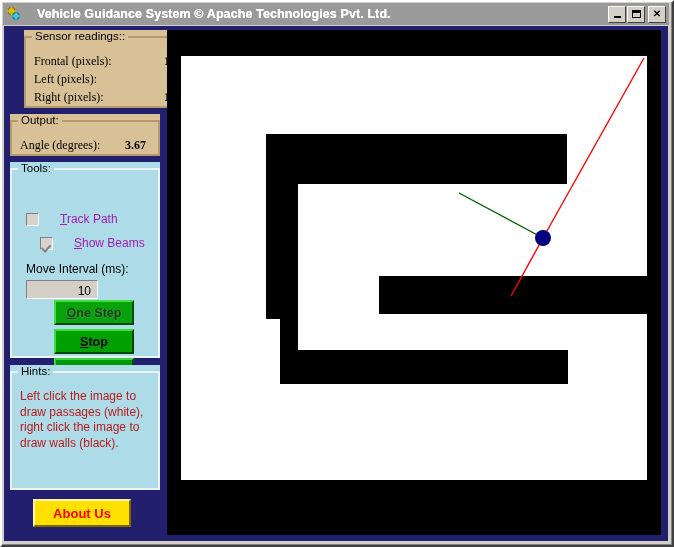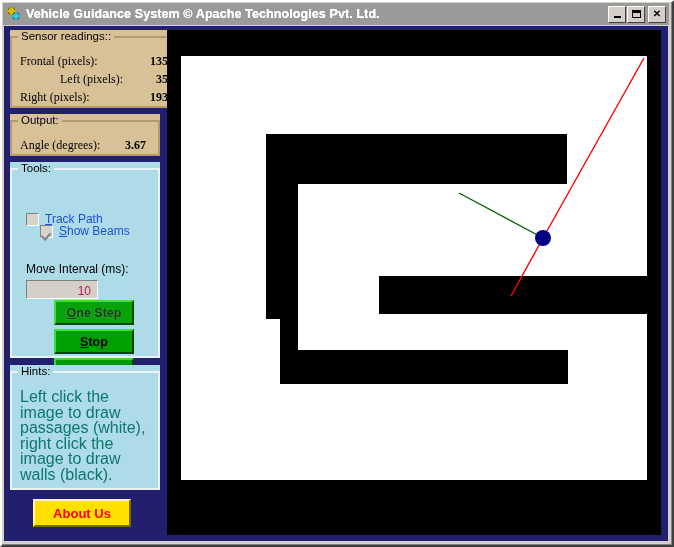--- a/index.html
+++ b/index.html
@@ -24,21 +24,21 @@
   .win-inner-edge{
     position:absolute;left:2px;top:2px;right:2px;bottom:2px;
     border-right:1px solid #808080;border-bottom:1px solid #808080;
     pointer-events:none;
   }
 
   
   .titlebar{
     position:absolute;left:3px;top:3px;width:666px;height:22px;
     background:#9a9a9a;
-    display:flex;align-items:center;
+    display:flex;align-items:center;gap:11px;
   }
   .title-icon{
     width:16px;height:16px;margin-left:3px;margin-right:4px;
     position:relative;flex:none;background:#9a9a9a;
   }
   .title-icon svg{display:block}
   .title-text{
     color:#ffffff;font-size:12.5px;font-weight:bold;
     font-family:"Liberation Sans",sans-serif;
     white-space:nowrap;letter-spacing:.1px;
@@ -92,39 +92,39 @@
 
   .row{
     position:absolute;left:10px;right:8px;
     font-size:12px;color:#000;display:flex;justify-content:space-between;
     align-items:baseline;font-family:Liberation Serif, serif;
   }
   .row .lbl{font-weight:normal;}
   .row .val{font-weight:bold;}
 
   
-  .cbrow{position:absolute;display:flex;align-items:center;gap:6px;font-size:12px;color:#1d4ed8;}
+  .cbrow{position:absolute;display:flex;align-items:center;gap:21px;font-size:12px;color:#a21caf;}
   .cbox{
     width:13px;height:13px;box-sizing:border-box;flex:none;
     background:#d8d4cc;
     border-top:1.5px solid #808080;border-left:1.5px solid #808080;
     border-right:1.5px solid #ffffff;border-bottom:1.5px solid #ffffff;
     position:relative;
   }
   .cbox.checked::after{
     content:"";position:absolute;left:2px;top:5px;width:4px;height:7px;
     border:solid #808080;border-width:0 2px 2px 0;transform:rotate(42deg);
   }
   .cbrow .u{text-decoration:underline;}
 
   
   .fieldlabel{position:absolute;font-size:12px;color:#000;}
   .textfield{
     position:absolute;box-sizing:border-box;
-    background:#d4d0c8;color:#be185d;
+    background:#d4d0c8;color:#000000;
     border-top:1.5px solid #808080;border-left:1.5px solid #808080;
     border-right:1.5px solid #ffffff;border-bottom:1.5px solid #ffffff;
     font-size:12px;text-align:right;padding:2px 6px 0 0;
     font-family:"Liberation Sans",sans-serif;
   }
 
   
   .gbtn{
     position:absolute;box-sizing:border-box;
     background:#00a000;
@@ -137,21 +137,21 @@
   .gbtn .u{text-decoration:underline;}
   .gbtn.disabled{color:#066806;opacity:.95;}
   .gbtn.disabled span{
     color:#003c00;
     text-shadow:1px 0 0 #2a9a2a,-1px 0 0 #2a9a2a,0 1px 0 #2a9a2a;
   }
 
   
   .hints-text{
     position:absolute;left:10px;right:8px;top:24px;
-    font-size:16px;color:#0f766e;line-height:15.5px;
+    font-size:12px;color:#b91c1c;line-height:15.5px;
     font-family:"Liberation Sans",sans-serif;
   }
 
   
   .aboutbtn{
     position:absolute;box-sizing:border-box;
     background:#ffe000;color:#ff0000;font-weight:bold;font-size:13px;
     border-top:2px solid #fff6a8;border-left:2px solid #fff6a8;
     border-right:2px solid #786a00;border-bottom:2px solid #786a00;
     display:flex;align-items:center;justify-content:center;cursor:default;
@@ -193,28 +193,28 @@
         <div class="max-sq"></div>
       </div>
       <div class="tbtn close">
         <span>✕</span>
       </div>
     </div>
   </div>
 
   <div class="client">
 
-    <div class="group panel-tan" style="left:6px;top:4px;width:166px;height:78px;">
+    <div class="group panel-tan" style="left:20px;top:4px;width:166px;height:78px;">
       <div class="gb"></div>
       <div class="legend">Sensor readings::</div>
       <div class="row" style="top:24px;">
         <span class="lbl">Frontal (pixels):</span>
         <span class="val">135</span>
       </div>
-      <div class="row" style="top:42px;margin-left:40px;">
+      <div class="row" style="top:42px;">
         <span class="lbl">Left (pixels):</span>
         <span class="val">35</span>
       </div>
       <div class="row" style="top:60px;">
         <span class="lbl">Right (pixels):</span>
         <span class="val">193</span>
       </div>
     </div>
 
     <div class="group panel-tan" style="left:6px;top:88px;width:150px;height:42px;">
@@ -228,21 +228,21 @@
 
     <div class="group panel-blue" style="left:6px;top:136px;width:150px;height:196px;">
       <div class="gb"></div>
       <div class="legend">Tools:</div>
 
       <div class="cbrow" style="left:16px;top:50px;">
         <span class="cbox"></span>
         <span><span class="u">T</span><span>rack Path</span></span>
       </div>
 
-      <div class="cbrow" style="left:16px;top:62px;padding-left:14px;">
+      <div class="cbrow" style="left:16px;top:74px;padding-left:14px;">
         <span class="cbox checked"></span>
         <span><span class="u">S</span><span>how Beams</span></span>
       </div>
 
       <div class="fieldlabel" style="left:16px;top:100px;">Move Interval (ms):</div>
       <input class="textfield" type="text" style="left: 16px; top: 118px; width: 72px; height: 19px;" readonly="" value="10">
 
       <div class="gbtn" style="left:44px;top:167px;width:80px;height:25px;">
         <span><span class="u">S</span><span>top</span></span>
       </div>

